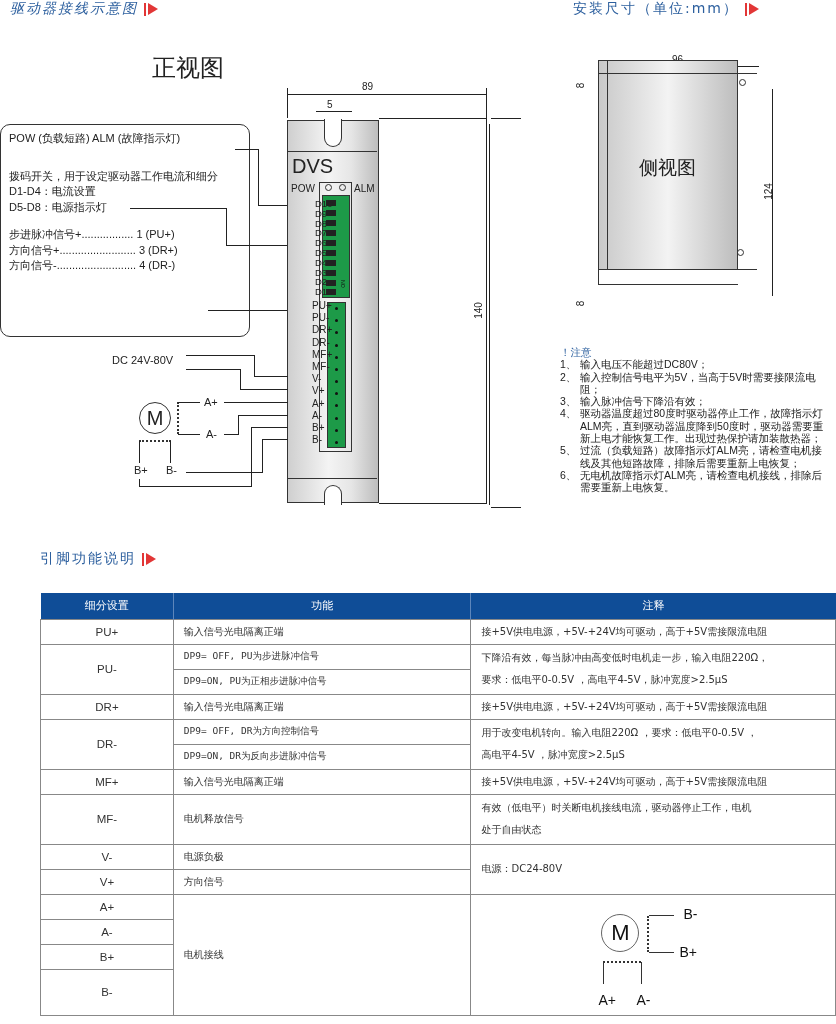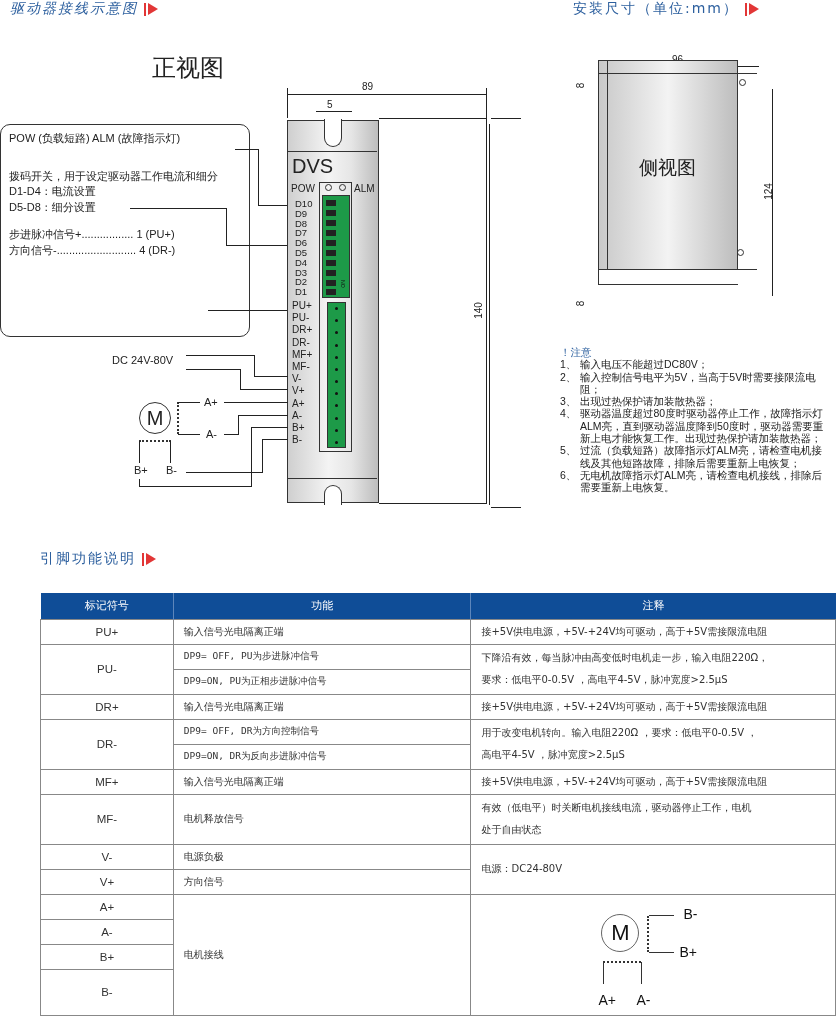--- a/index.html
+++ b/index.html
@@ -8,21 +8,21 @@
   .sec-title { position: absolute; font-size: 14px; color: #2c5f9e; letter-spacing: 2px; font-family: "DejaVu Sans", sans-serif; display: flex; align-items: center; }
   .sec-title .arrow { display: inline-block; margin-left: 6px; width: 2px; height: 13px; background: #e23636; position: relative; }
   .sec-title .arrow::after { content: ""; position: absolute; left: 4px; top: 0; border-left: 10px solid #e23636; border-top: 6.5px solid transparent; border-bottom: 6.5px solid transparent; }
   .big-label { font-family: "DejaVu Serif", serif; font-size: 24px; color: #222; }
   .callout { position: absolute; left: 0; top: 124px; width: 250px; height: 213px; border: 1.5px solid #333; border-radius: 10px; font-size: 11px; padding: 6px 8px; line-height: 15.5px; }
   .callout .gap { height: 22px; }
   .callout .gap2 { height: 12px; }
   .serif { font-family: "DejaVu Serif", serif; }
   .line { position: absolute; background: #222; }
   .driver { position: absolute; left: 287px; top: 120px; width: 92px; height: 383px; border: 1.5px solid #333; background: linear-gradient(90deg,#cfcfcf 0%,#f4f4f4 45%,#e6e6e6 70%,#bdbdbd 100%); }
-  .pinlab { position: absolute; font-size: 10px; line-height: 12.2px; color: #222; }
+  .pinlab { position: absolute; font-size: 10px; line-height: 12.2px; color: #222; margin-left: 20px; }
   .green { background: #1d9a48; border: 1.5px solid #333; position: absolute; }
   .sw { position: absolute; width: 10px; height: 6px; background: #222; }
   .dot { position: absolute; width: 3px; height: 3px; background: #111; border-radius: 50%; }
   .dim { position: absolute; font-size: 10px; color: #222; }
   .side { position: absolute; left: 598px; top: 60px; width: 140px; height: 225px; border: 1.5px solid #333; background: linear-gradient(90deg,#c9c9c9 0%,#f3f3f3 50%,#bdbdbd 100%); }
   .notes { position: absolute; left: 560px; top: 346px; width: 272px; font-size: 10.5px; line-height: 12.3px; color: #222; }
   .notes .nt { color: #2c5f9e; }
   .notes .item { display: flex; }
   .notes .num { width: 20px; flex: none; }
   table { position: absolute; left: 40px; top: 593px; width: 796px; border-collapse: collapse; font-size: 11px; }
@@ -48,23 +48,24 @@
     <span class="arrow"></span>
   </div>
 
 <div class="abs big-label" style="left:152px;top:52px;">正视图</div>
 
 <div class="callout">
   <div>POW (负载短路)   ALM (故障指示灯)</div>
   <div class="gap"></div>
   <div class="serif">拨码开关，用于设定驱动器工作电流和细分</div>
   <div>D1-D4：电流设置</div>
-  <div>D5-D8：细分设置</div>
+  <div>D5-D8：电源指示灯</div>
   <div class="gap2"></div>
   <div>步进脉冲信号+................. 1 (PU+)</div>
+  <div>方向信号+......................... 3 (DR+)</div>
   <div>方向信号-.......................... 4 (DR-)</div>
 </div>
 
 <div class="line" style="left:235px;top:149px;width:24px;height:1px;"></div>
 <div class="line" style="left:258px;top:149px;width:1px;height:57px;"></div>
 <div class="line" style="left:258px;top:205px;width:62px;height:1px;"></div>
 <div class="line" style="left:130px;top:208px;width:96px;height:1px;"></div>
 <div class="line" style="left:226px;top:208px;width:1px;height:37px;"></div>
 <div class="line" style="left:226px;top:245px;width:94px;height:1px;"></div>
 <div class="line" style="left:208px;top:310px;width:112px;height:1px;"></div>
@@ -208,21 +209,21 @@
   <div class="item">
       <span class="num">1、</span>
       <span>输入电压不能超过DC80V；</span>
     </div>
   <div class="item">
       <span class="num">2、</span>
       <span>输入控制信号电平为5V，当高于5V时需要接限流电阻；</span>
     </div>
   <div class="item">
       <span class="num">3、</span>
-      <span>出现过热保护请加装散热器；</span>
+      <span>输入脉冲信号下降沿有效；</span>
     </div>
   <div class="item">
       <span class="num">4、</span>
       <span>驱动器温度超过80度时驱动器停止工作，故障指示灯ALM亮，直到驱动器温度降到50度时，驱动器需要重新上电才能恢复工作。出现过热保护请加装散热器；</span>
     </div>
   <div class="item">
       <span class="num">5、</span>
       <span>过流（负载短路）故障指示灯ALM亮，请检查电机接线及其他短路故障，排除后需要重新上电恢复；</span>
     </div>
   <div class="item">
@@ -232,21 +233,21 @@
 </div>
 
 <table>
   <colgroup>
       <col style="width:133px">
       <col style="width:298px">
       <col style="width:365px">
     </colgroup>
   <tbody>
       <tr>
-    <th>标记符号</th>
+    <th>细分设置</th>
     <th>功能</th>
     <th style="border-right:none;">注释</th>
   </tr>
   <tr>
     <td class="c">PU+</td>
     <td>输入信号光电隔离正端</td>
     <td>接+5V供电电源，+5V-+24V均可驱动，高于+5V需接限流电阻</td>
   </tr>
   <tr>
     <td class="c" rowspan="2">PU-</td>

